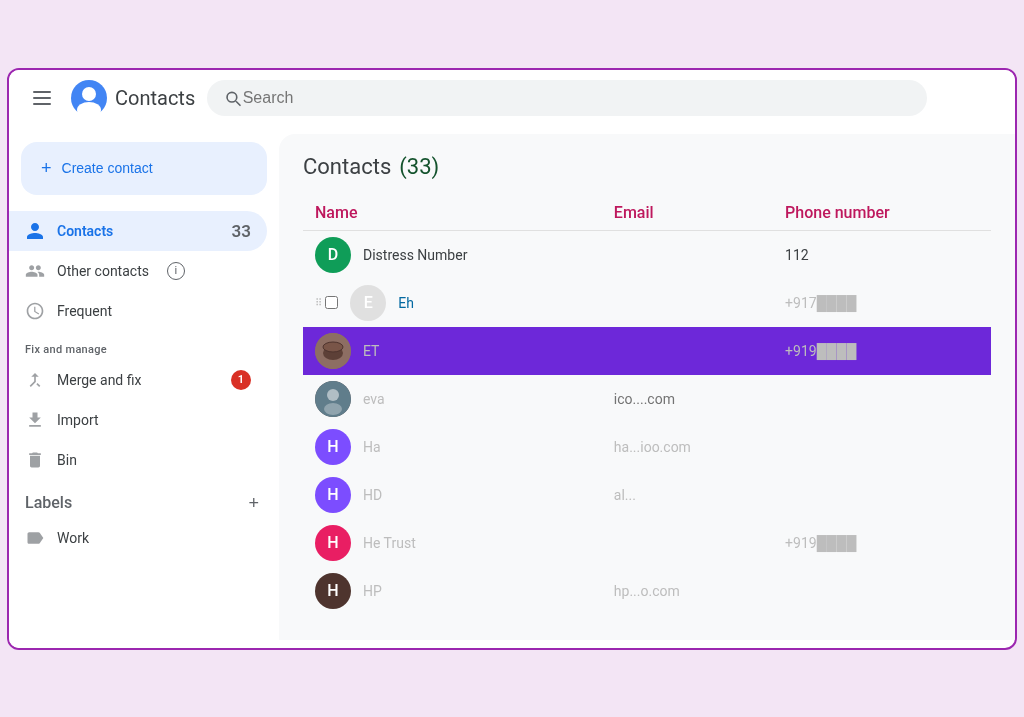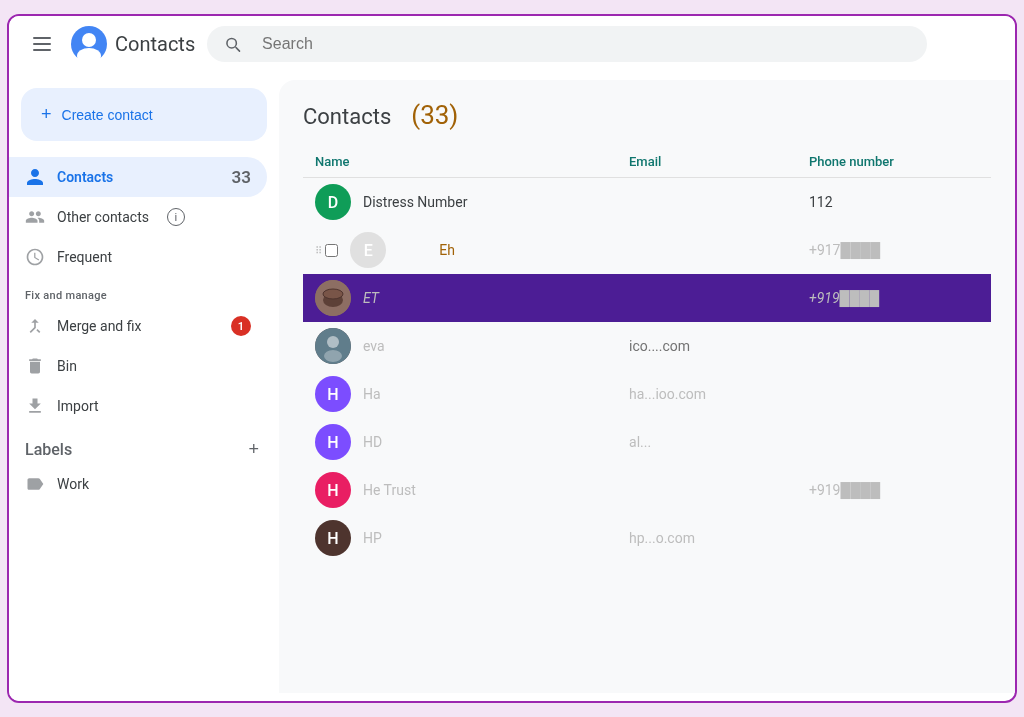--- a/index.html
+++ b/index.html
@@ -8,21 +8,21 @@
       background: #f3e5f5;
       display: flex;
       justify-content: center;
       align-items: center;
       width: 1024px;
       height: 717px;
       overflow: hidden;
     }
     .app-window {
       width: 1010px;
-      height: 689px;
+      height: 582px;
       background: #fff;
       border-radius: 12px;
       border: 2px solid #9c27b0;
       display: flex;
       flex-direction: column;
       overflow: hidden;
     }
     
     .top-bar {
       display: flex;
@@ -60,21 +60,21 @@
       color: #3c4043;
       font-weight: 400;
     }
     .search-bar {
       flex: 1;
       background: #f1f3f4;
       border-radius: 24px;
       display: flex;
       align-items: center;
       padding: 8px 16px;
-      gap: 20px;
+      gap: 0;
       max-width: 720px;
     }
     .search-icon-svg {
       color: #5f6368;
     }
     .search-input {
       border: none;
       background: transparent;
       outline: none;
       font-size: 16px;
@@ -200,45 +200,44 @@
       align-items: baseline;
       gap: 8px;
       margin-bottom: 16px;
     }
     .contacts-title {
       font-size: 22px;
       color: #3c4043;
       font-weight: 400;
     }
     .contacts-count {
-      font-size: 26px;
-      color: #a16207;
+      font-size: 22px;
+      color: #14532d;
       font-weight: 400;
-      margin-left: 12px;
     }
     
     .contacts-table {
       width: 100%;
       border-collapse: collapse;
     }
     .contacts-table th {
       text-align: left;
-      font-size: 13px;
-      color: #0f766e;
+      font-size: 16px;
+      color: #be185d;
       font-weight: 500;
       padding: 8px 12px;
       border-bottom: 1px solid #e0e0e0;
     }
     .contacts-table td {
       padding: 6px 12px;
       font-size: 14px;
       color: #3c4043;
       vertical-align: middle;
     }
-    .contacts-table tr.selected-row { background: #4c1d95; font-style: italic; }
+    .contacts-table tr.selected-row { background: #6d28d9; }
     .contact-name-cell {
       display: flex;
       align-items: center;
       gap: 12px;
     }
     .avatar {
       width: 36px;
       height: 36px;
       border-radius: 50%;
       display: flex;
@@ -346,33 +345,33 @@
             <path d="M17 20.41L18.41 19 15 15.59 13.59 17 17 20.41zM7.5 8H11v5.59L5.59 19 7 20.41l6-6V8h3.5L12 3.5 7.5 8z"></path>
           </svg>
         </span>
         <span>Merge and fix</span>
         <span class="badge">1</span>
       </div>
 
       <div class="sidebar-item">
         <span class="sidebar-icon">
           <svg width="20" height="20" viewBox="0 0 24 24" fill="currentColor" opacity="0.6">
+            <path d="M19 9h-4V3H9v6H5l7 7 7-7zM5 18v2h14v-2H5z"></path>
+          </svg>
+        </span>
+        <span>Import</span>
+      </div>
+
+      <div class="sidebar-item">
+        <span class="sidebar-icon">
+          <svg width="20" height="20" viewBox="0 0 24 24" fill="currentColor" opacity="0.6">
             <path d="M6 19c0 1.1.9 2 2 2h8c1.1 0 2-.9 2-2V7H6v12zM19 4h-3.5l-1-1h-5l-1 1H5v2h14V4z"></path>
           </svg>
         </span>
         <span>Bin</span>
-      </div>
-
-      <div class="sidebar-item">
-        <span class="sidebar-icon">
-          <svg width="20" height="20" viewBox="0 0 24 24" fill="currentColor" opacity="0.6">
-            <path d="M19 9h-4V3H9v6H5l7 7 7-7zM5 18v2h14v-2H5z"></path>
-          </svg>
-        </span>
-        <span>Import</span>
       </div>
 
       <div class="labels-header">
         <span class="labels-title">Labels</span>
         <button class="add-label-btn">+</button>
       </div>
 
       <div class="sidebar-item">
         <span class="sidebar-icon">
           <svg width="20" height="20" viewBox="0 0 24 24" fill="currentColor" opacity="0.6">
@@ -409,21 +408,21 @@
               <td style="color: rgb(60, 64, 67);">112</td>
             </tr>
             <tr>
               <td>
                 <div class="contact-name-cell">
                   <div class="row-checkboxes">
                     <span class="drag-dots">⠿</span>
                     <input type="checkbox" style="">
                   </div>
                   <div class="avatar" style="background: rgb(224, 224, 224);">E</div>
-                  <span style="color: #a16207; margin-left: 41px;">Eh</span>
+                  <span style="color: #0369a1;">Eh</span>
                 </div>
               </td>
               <td></td>
               <td style="color: rgb(189, 189, 189);">+917████</td>
             </tr>
             <tr class="selected-row">
               <td>
                 <div class="contact-name-cell">
                   <div class="avatar" style="background: rgb(141, 110, 99);">
                     <svg width="36" height="36" viewBox="0 0 36 36">

